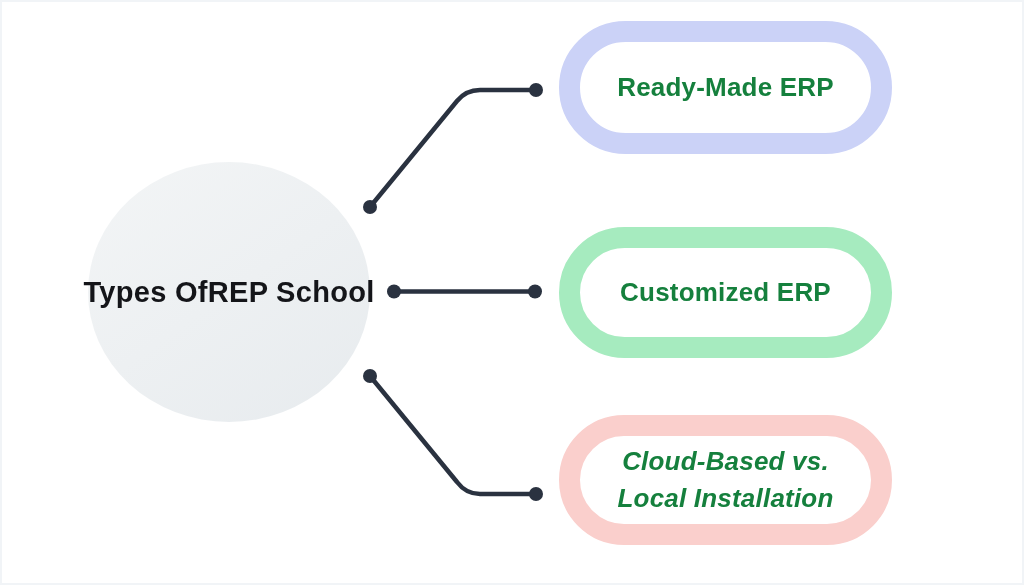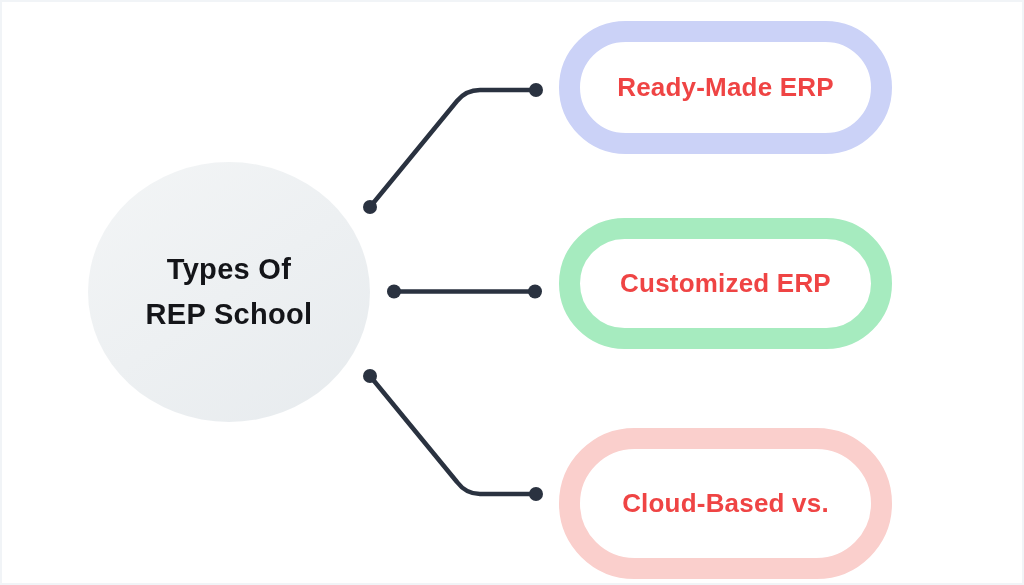--- a/index.html
+++ b/index.html
@@ -19,21 +19,21 @@
   
   .central-node {
     position: absolute;
     left: 88px;
     top: 162px;
     width: 282px;
     height: 260px;
     border-radius: 50%;
     background: linear-gradient(145deg, #f3f5f6 0%, #e7ebee 100%);
     display: flex;
-    flex-direction: column;
+    flex-direction: row;
     align-items: center;
     justify-content: center;
     text-align: center;
   }
   .central-node .line {
     font-size: 29px;
     font-weight: 700;
     line-height: 45px;
     letter-spacing: 0.3px;
     color: #141519;
@@ -61,26 +61,26 @@
     flex-direction: column;
     align-items: center;
     justify-content: center;
     text-align: center;
   }
   .pill .line {
     font-size: 26px;
     font-weight: 700;
     line-height: 37px;
     letter-spacing: 0.2px;
-    color: #ef4444;
+    color: #15803d;
     white-space: nowrap;
   }
   .pill-1 { top: 21px;  height: 133px; }
-  .pill-2 { top: 218px; height: 131px; }
-  .pill-3 { top: 428px; height: 151px; }
+  .pill-2 { top: 227px; height: 131px; }
+  .pill-3 { top: 415px; height: 130px; font-style: italic; }
 </style>
 </head>
 <body>
 
 <div class="stage">
 
   <div class="central-node">
     <div class="line">Types Of</div>
     <div class="line">REP School</div>
   </div>
@@ -101,15 +101,16 @@
   <div class="pill pill-1" style="border-color: rgb(203, 210, 247);">
     <div class="line">Ready-Made ERP</div>
   </div>
 
   <div class="pill pill-2" style="border-color: rgb(166, 235, 191);">
     <div class="line">Customized ERP</div>
   </div>
 
   <div class="pill pill-3" style="border-color: rgb(250, 207, 204);">
     <div class="line">Cloud-Based vs.</div>
+    <div class="line">Local Installation</div>
   </div>
 
 </div>
 
 </body></html>

